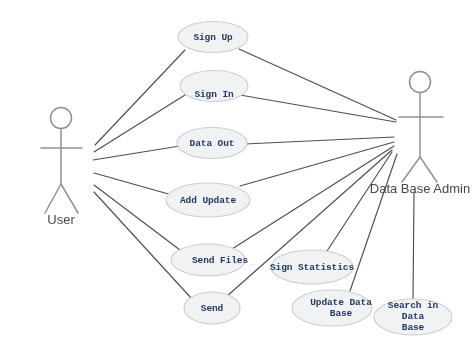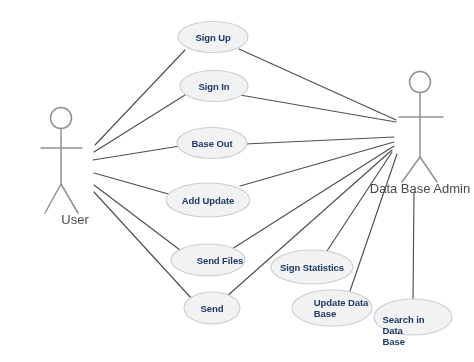--- a/index.html
+++ b/index.html
@@ -38,24 +38,25 @@
     stroke-linecap: round;
   }
   .usecase-ellipse {
     fill: #f1f2f4;
     stroke: #c9ced3;
     stroke-width: 1.1;
   }
   .usecase-label {
     position: absolute;
     color: #1f3a63;
-    font-family: Liberation Sans, sans-serif;
+    font-family: Liberation Mono, monospace;
     font-weight: bold;
     font-size: 9.5px;
     line-height: 11px;
+    text-align: center;
     letter-spacing: -0.1px;
     white-space: pre-line;
     transform: translate(-50%, -50%);
     pointer-events: none;
   }
   .actor-label {
     position: absolute;
     color: #45494e;
     font-family: "Liberation Sans", sans-serif;
     font-size: 13px;
@@ -109,27 +110,27 @@
         <ellipse cx="212" cy="143" rx="35" ry="15.5" class="usecase-ellipse"></ellipse>
         <ellipse cx="208" cy="200" rx="42" ry="17" class="usecase-ellipse"></ellipse>
         <ellipse cx="208" cy="260" rx="37" ry="16" class="usecase-ellipse"></ellipse>
         <ellipse cx="212" cy="308" rx="28" ry="16" class="usecase-ellipse"></ellipse>
         <ellipse cx="312" cy="267" rx="41" ry="17" class="usecase-ellipse"></ellipse>
         <ellipse cx="332" cy="308" rx="40" ry="18" class="usecase-ellipse"></ellipse>
         <ellipse cx="413" cy="317" rx="39" ry="18" class="usecase-ellipse"></ellipse>
       </g>
   </svg>
   <div id="labels-layer">
-      <div class="actor-label" style="left: 61px; top: 219px; margin-left: 14px;">User</div>
+      <div class="actor-label" style="left: 61px; top: 219px;">User</div>
       <div class="actor-label" style="left: 420px; top: 188px;">Data Base Admin</div>
       <div class="usecase-label" style="left: 213px; top: 37px;">Sign Up</div>
-      <div class="usecase-label" style="left: 214px; top: 86px;">Sign In</div>
-      <div class="usecase-label" style="left: 212px; top: 143px;">Base Out</div>
+      <div class="usecase-label" style="left: 214px; top: 94px;">Sign In</div>
+      <div class="usecase-label" style="left: 212px; top: 143px;">Data Out</div>
       <div class="usecase-label" style="left: 208px; top: 200px;">Add Update</div>
       <div class="usecase-label" style="left: 220px; top: 260px;">Send Files</div>
       <div class="usecase-label" style="left: 212px; top: 308px;">Send</div>
       <div class="usecase-label" style="left: 312px; top: 267px;">Sign Statistics</div>
       <div class="usecase-label" style="left: 341px; top: 308px;">Update Data
 Base</div>
-      <div class="usecase-label" style="left: 413px; top: 330px;">Search in Data
+      <div class="usecase-label" style="left: 413px; top: 316px;">Search in Data
 Base</div>
     </div>
 </div>
 
 </body></html>

